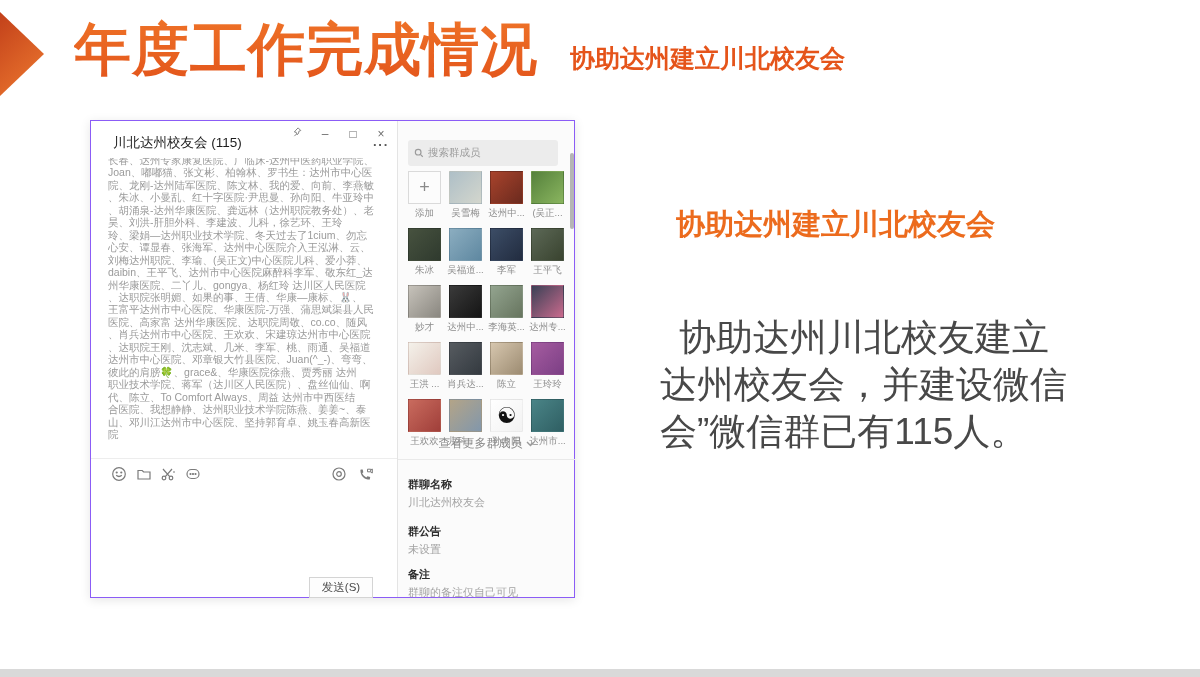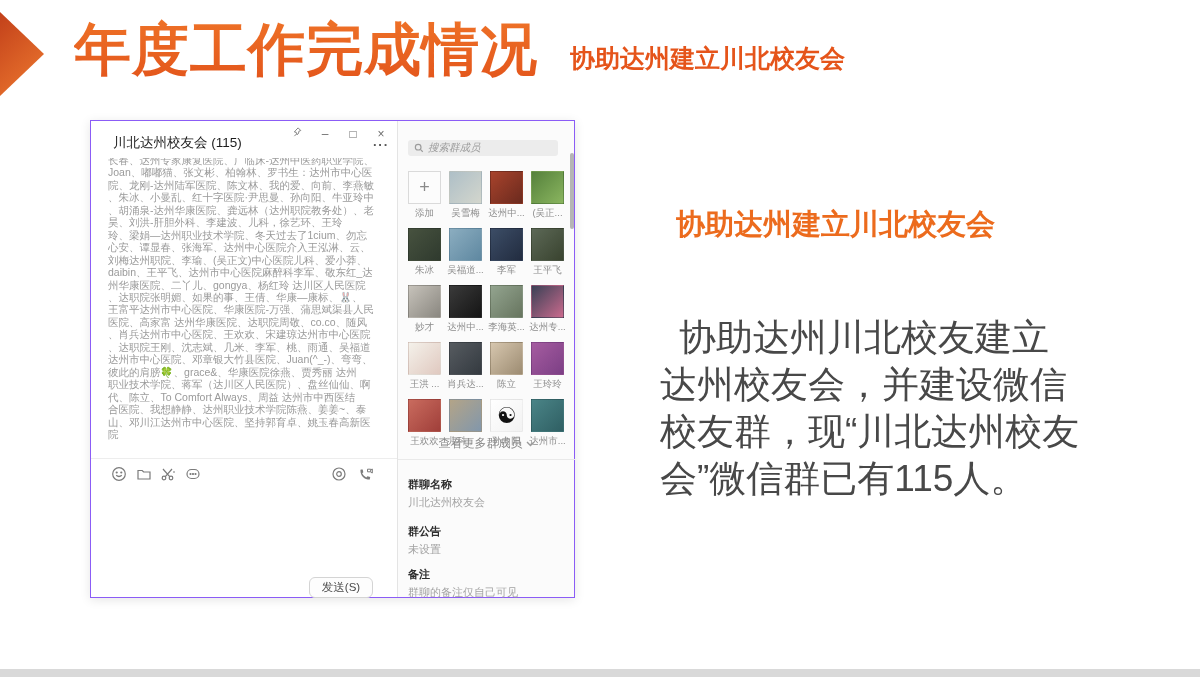--- a/index.html
+++ b/index.html
@@ -28,28 +28,28 @@
   .wx-ctrl { width:20px; text-align:center; font-size:12px; line-height:18px; cursor:default; }
   .wx-more { position:absolute; left:276px; top:16px; width:28px; text-align:center;
     font-size:13px; font-weight:bold; color:#555; letter-spacing:1px; }
   .chat-body { position:absolute; left:17px; top:37px; width:276px; height:301px; overflow:hidden; }
   .chat-line { font-size:10.5px; line-height:12.45px; color:#9a9a9a; white-space:nowrap; }
   .chat-line:first-child { margin-top:-4px; }
   .wx-toolbar { position:absolute; left:0; top:337px; width:306px; height:30px; border-top:1px solid #ededed; }
   .tb-icon { position:absolute; top:7px; width:16px; height:16px; }
   .tb-icon svg { width:16px; height:16px; stroke:#7b7b7b; fill:none; stroke-width:1.2; }
   .send { position:absolute; left:218px; top:456px; width:64px; height:21px; background:#fdfdfd;
-    border:1px solid #d4d4d4; border-radius:6px; font-size:11.5px; color:#4a4a4a;
+    border:1px solid #d4d4d4; border-radius:0; font-size:11.5px; color:#4a4a4a;
     font-family:inherit; text-align:center; }
 
   
   .wx-right { position:absolute; left:306px; top:0; width:177px; height:476px;
     background:#fbfbfb; border-left:1px solid #e4e4e4; }
-  .searchbox { position:absolute; left:10px; top:19px; width:150px; height:16px;
-    background:#ececec; border-radius:3px; display:flex; align-items:center; padding-left:6px;font-style:italic; }
+  .searchbox { position:absolute; left:10px; top:19px; width:150px; height:26px;
+    background:#ececec; border-radius:3px; display:flex; align-items:center; padding-left:6px; }
   .searchbox svg { width:10px; height:10px; stroke:#9b9b9b; fill:none; stroke-width:1.4; margin-right:4px; }
   .search-ph { font-size:10.5px; color:#9b9b9b; }
   .grid { position:absolute; left:8px; top:50px; width:164px; display:grid;
     grid-template-columns:repeat(4,37px); column-gap:4px; grid-auto-rows:57px; }
   .cell { text-align:center; }
   .av { width:33px; height:33px; margin:0 auto; border:1px solid rgba(0,0,0,.06);
     display:flex; align-items:center; justify-content:center; font-size:22px; color:#111; }
   .av-add { background:#fcfcfc; border:1px solid #dadada; color:#8a8a8a; font-size:18px; font-weight:300; }
   .m-name { margin-top:3px; font-size:9.5px; color:#8c8c8c; white-space:nowrap; overflow:hidden; }
   .viewmore { position:absolute; left:0; top:314px; width:177px; text-align:center;
@@ -280,18 +280,17 @@
       <div class="field-value" style="top:464px">群聊的备注仅自己可见</div>
 
       <div class="scrollthumb"></div>
     </div>
   </div>
 
   <div class="r-heading">协助达州建立川北校友会</div>
   <div class="r-body" id="bodyLines">
       <div class="r-line indent">协助达州川北校友建立</div>
       <div class="r-line">达州校友会，并建设微信</div>
-      <div class="r-line">校友群，现“川北达州校友</div>
       <div class="r-line">会”微信群已有115人。</div>
     </div>
 
   <div class="bottom-band"></div>
 </div>
 
 </body></html>

